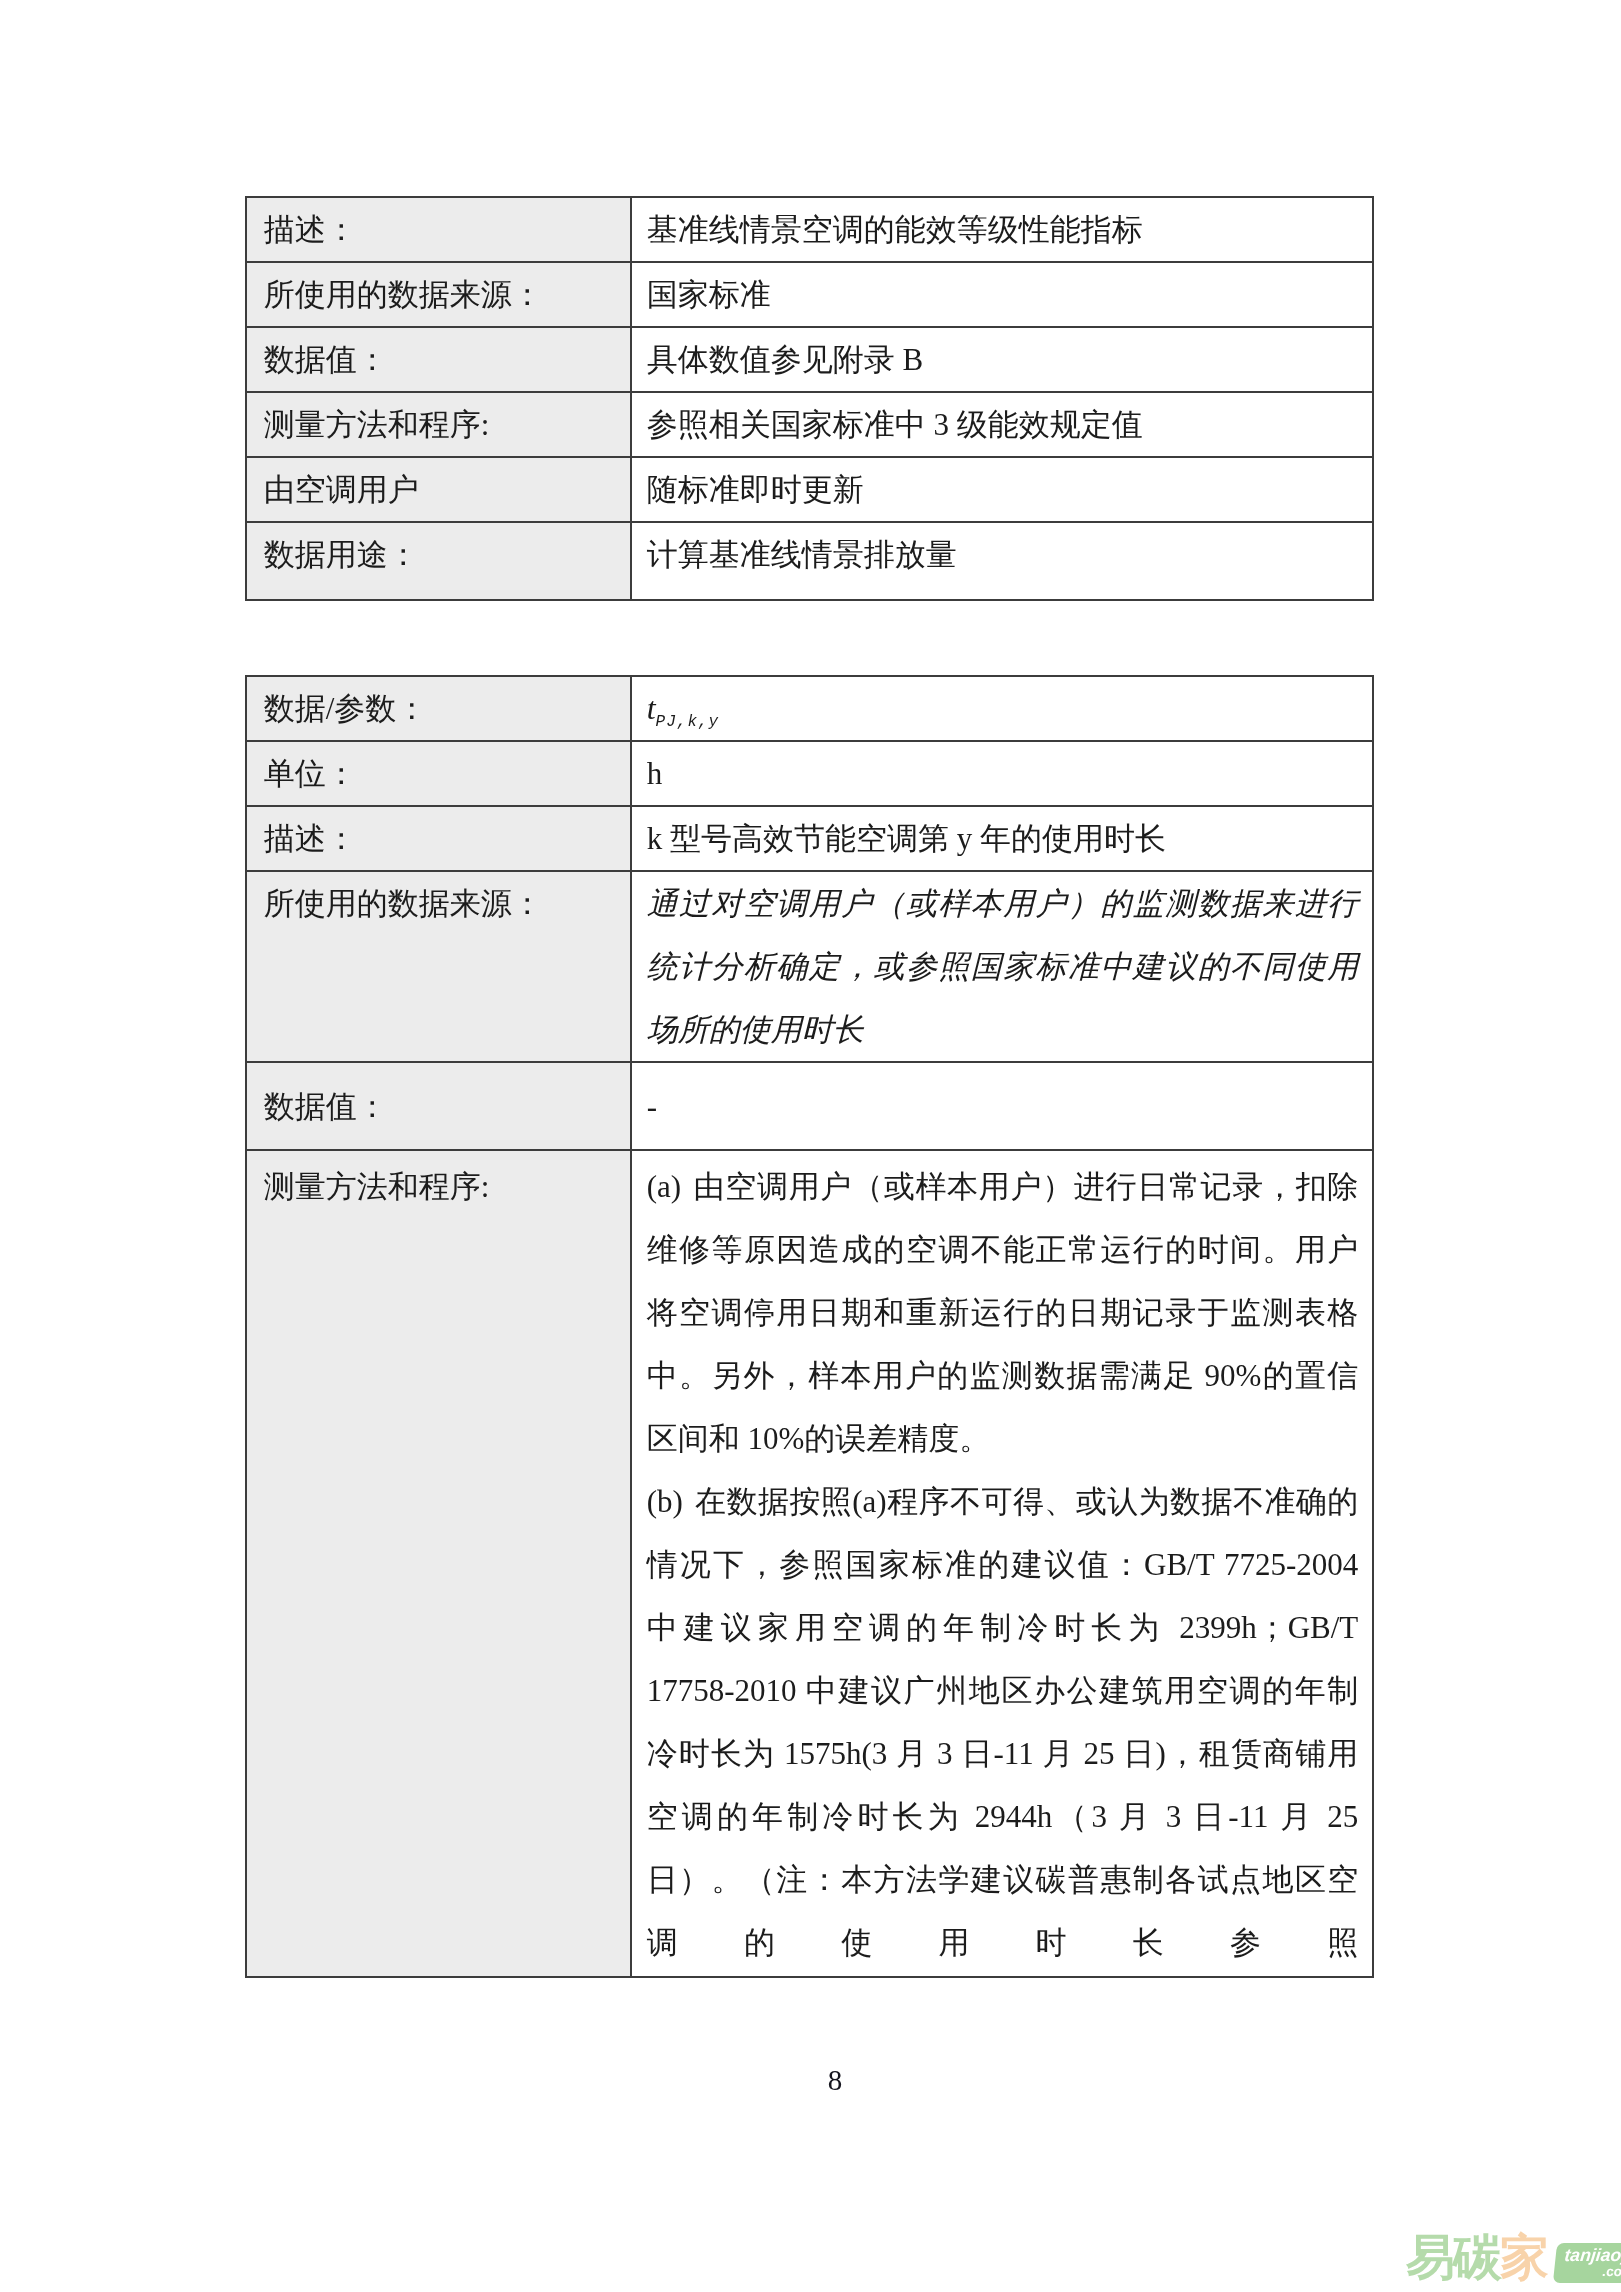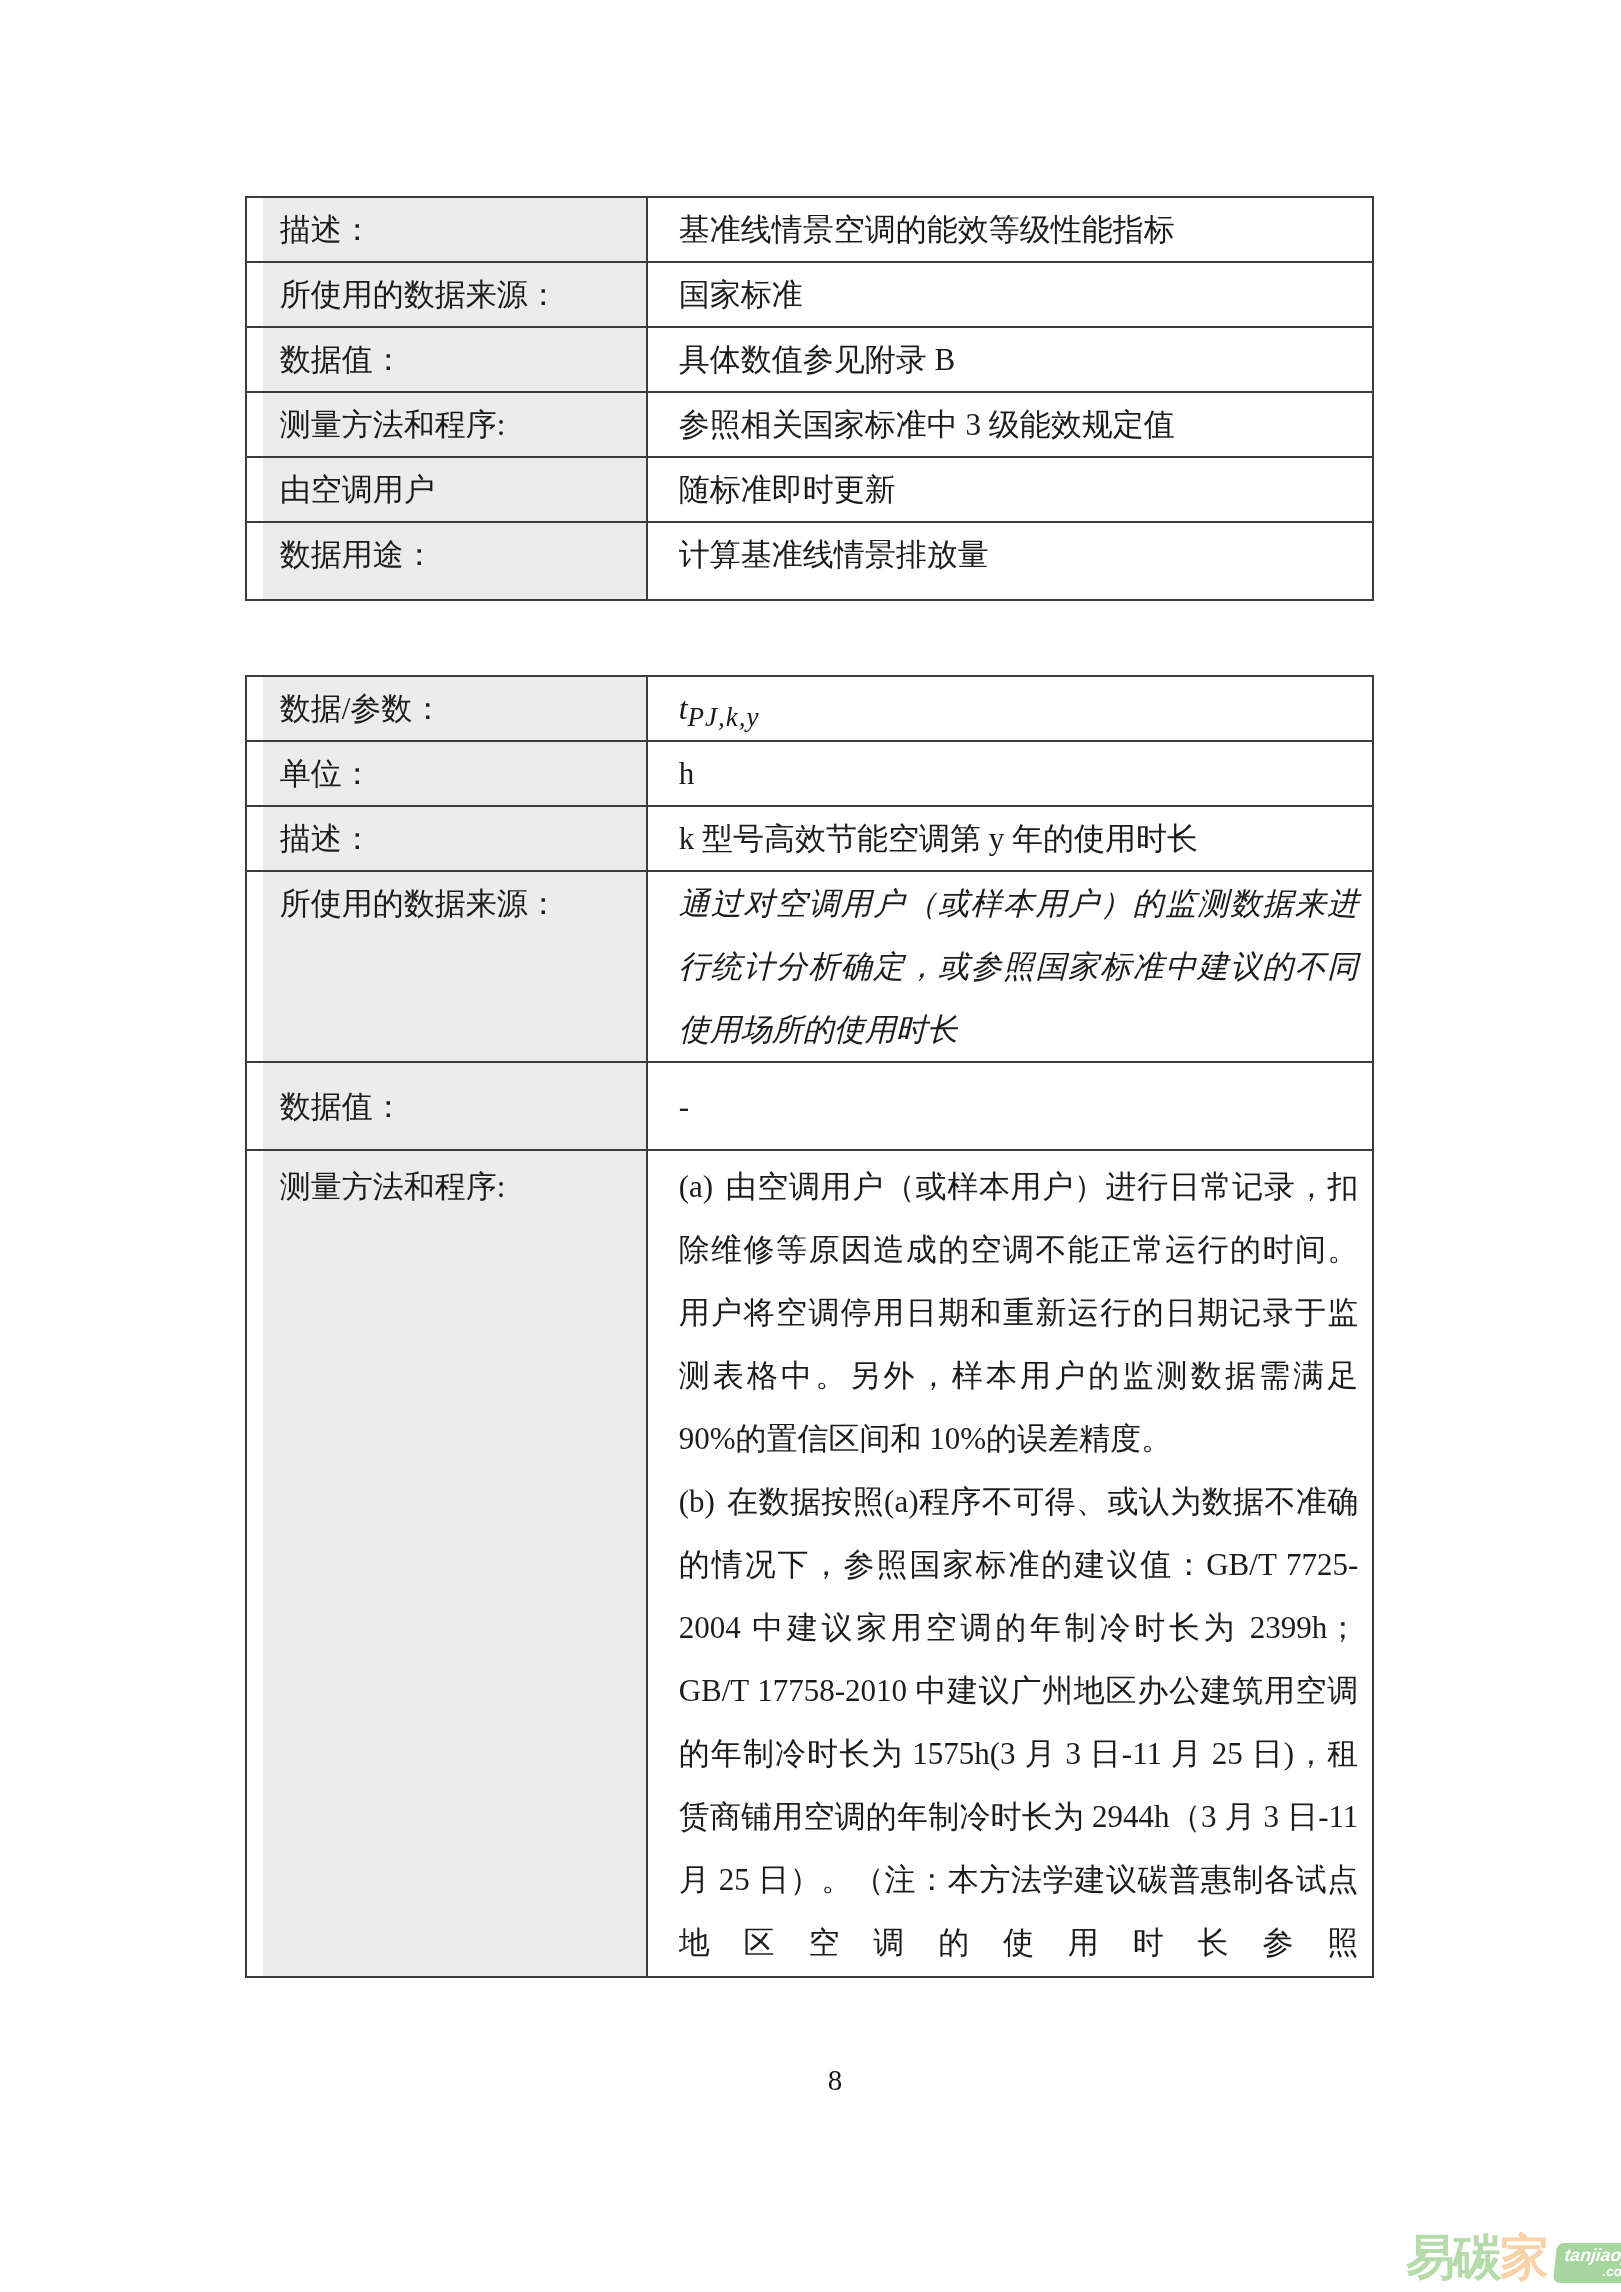--- a/index.html
+++ b/index.html
@@ -7,41 +7,41 @@
     font-family:"Liberation Serif","DejaVu Serif",serif; color:#1c1c1c; overflow:hidden; }
 
   .doc-table { position:absolute; left:245px; width:1129px;
     border:2px solid #3c3c3c; background:#ffffff; }
   #table1 { top:196px; }
   #table2 { top:675px; }
 
   .row { display:flex; border-bottom:2px solid #3c3c3c; }
   .row:last-child { border-bottom:none; }
 
-  .cell { font-size:31px; line-height:63px;margin-left:16px; }
+  .cell { font-size:31px; line-height:63px; }
   .label-cell { width:385px; flex:0 0 385px; background:#ececec;
     border-right:2px solid #3c3c3c; padding-left:16.7px; padding-right:7.8px; }
   .value-cell { flex:1; padding-left:14.7px; padding-right:13.7px; }
 
   
   .h-s  { height:65px; }          
   .h-sl { height:76px; }          
   .h-m3 { height:191px; }         
   .h-v  { height:88px; }          
   .h-v .cell { padding-top:11.8px; }
   .h-big { height:825px; }        
   .h-big .cell { padding-top:3.9px; }
 
   .just { text-align:justify;font-style:italic; }
   .para { text-align:justify; }
   .para .marker { margin-right:11.8px; }
   .just-last { text-align-last:justify; }
 
   .formula { font-size:32px; font-style:italic; }
-  .formula sub { font-size:27px; font-style:italic; letter-spacing:1px; }
+  .formula sub { font-size:16px; font-style:italic; letter-spacing:1px;font-family:Liberation Mono, monospace; }
 
   #page-number { position:absolute; top:2064px; left:835px; transform:translateX(-50%);
     font-size:29px; color:#16161f; }
 
   
   #watermark { position:absolute; left:1406px; top:2229px; display:flex;
     align-items:flex-start; font-family:"Liberation Sans","DejaVu Sans",sans-serif; }
   .wm-char { font-size:49px; font-weight:bold; line-height:57px; letter-spacing:-2px; }
   .wm-green { color:#b5dbab; }
   .wm-orange { color:#f8d3aa; }

